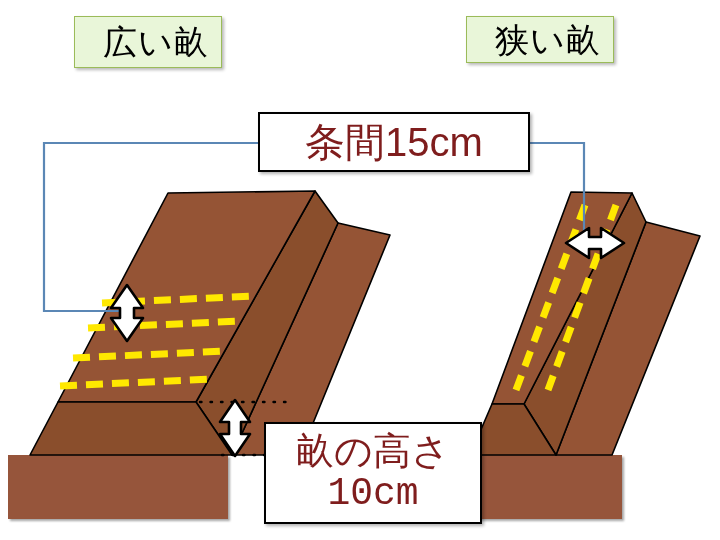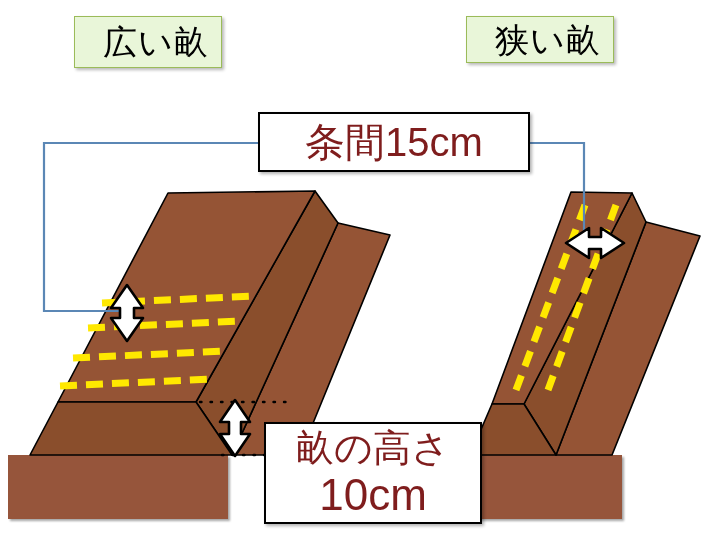--- a/index.html
+++ b/index.html
@@ -33,21 +33,21 @@
     border:2px solid #000000;
     display:flex;flex-direction:column;
     align-items:center;justify-content:center;
     color:#7f1d1d;
     line-height:1.12;
     box-shadow:2px 2px 3px rgba(0,0,0,.30);
     z-index:6;
   }
   #callout-spacing{left:258px;top:112px;width:272px;height:60px;font-size:40px;}
   #callout-height{left:258px;top:422px;width:218px;height:102px;font-size:38px;margin-left:6px;}
-  #callout-height .ln2{font-size:44px;}
+  #callout-height .ln2{font-size:38px;font-family:Liberation Mono, monospace;}
 </style>
 </head>
 <body>
 
 <div id="stage">
 
   <svg id="art" viewBox="0 0 720 540" xmlns="http://www.w3.org/2000/svg">
 
     <defs>
       <filter id="dropshadow" x="-20%" y="-20%" width="150%" height="150%">

